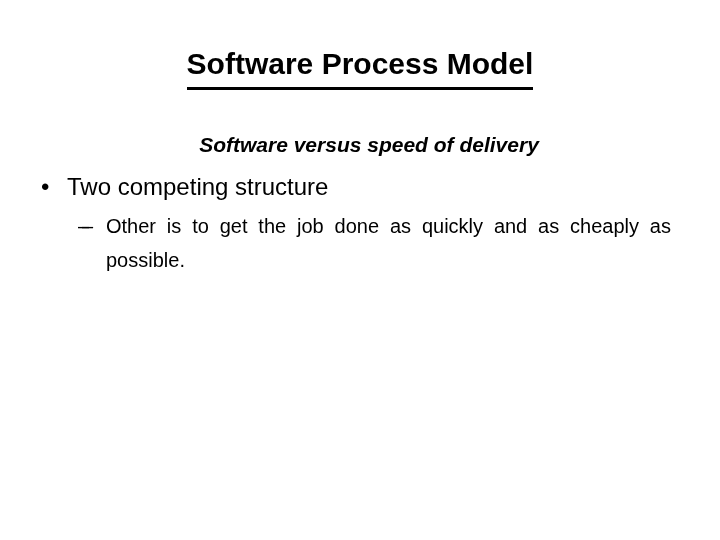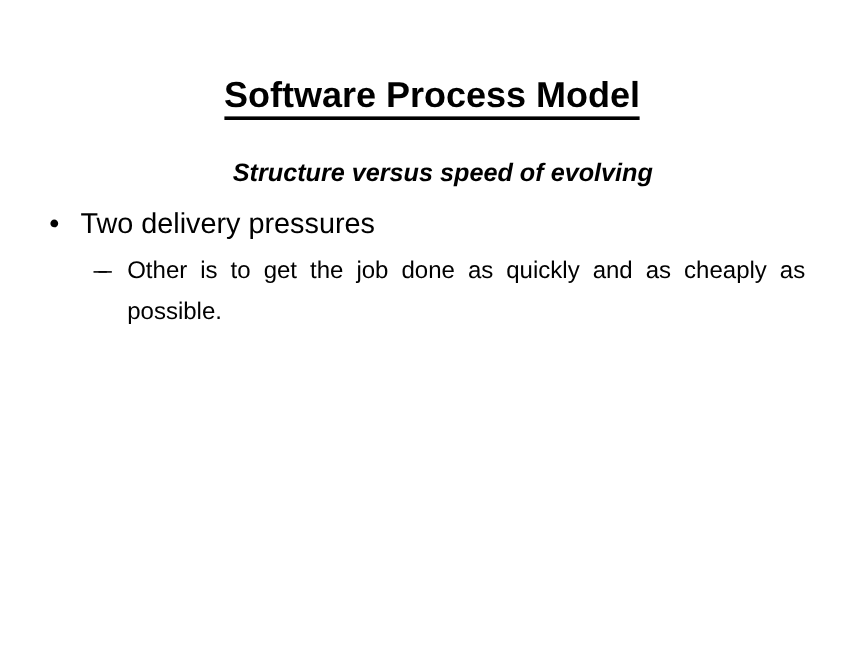--- a/index.html
+++ b/index.html
@@ -34,22 +34,21 @@
     font-size: 30px;
     font-weight: bold;
     line-height: 1.18;
     letter-spacing: 0px;
     white-space: nowrap;
   }
 
   .slide-title .title-text {
     display: inline-block;
     border-bottom: 3px solid #000000;
-    padding-bottom: 0;
-    margin-top: 16px;
+    padding-bottom: 6px;
   }
 
   
   .body-block {
     position: absolute;
     left: 0;
     top: 130px;
     width: 720px;
   }
 
@@ -129,25 +128,25 @@
 <body>
 
 <div class="slide">
 
   <div class="slide-title">
     <span class="title-text">Software Process Model</span>
   </div>
 
   <div class="body-block">
 
-    <div class="subtitle">Structure versus speed of evolving</div>
+    <div class="subtitle">Software versus speed of delivery</div>
 
     <div class="level1">
       <span class="bullet-mark">•</span>
-      <span class="level1-text">Two delivery pressures</span>
+      <span class="level1-text">Two competing structure</span>
     </div>
 
     <div class="level2 level2-first">
       <span class="dash-mark">–</span>
     </div>
 
     <div class="level2 level2-second">
       <span class="dash-mark">–</span>
       <span class="para-text">Other is to get the job done as quickly and as cheaply as possible.</span>
     </div>

